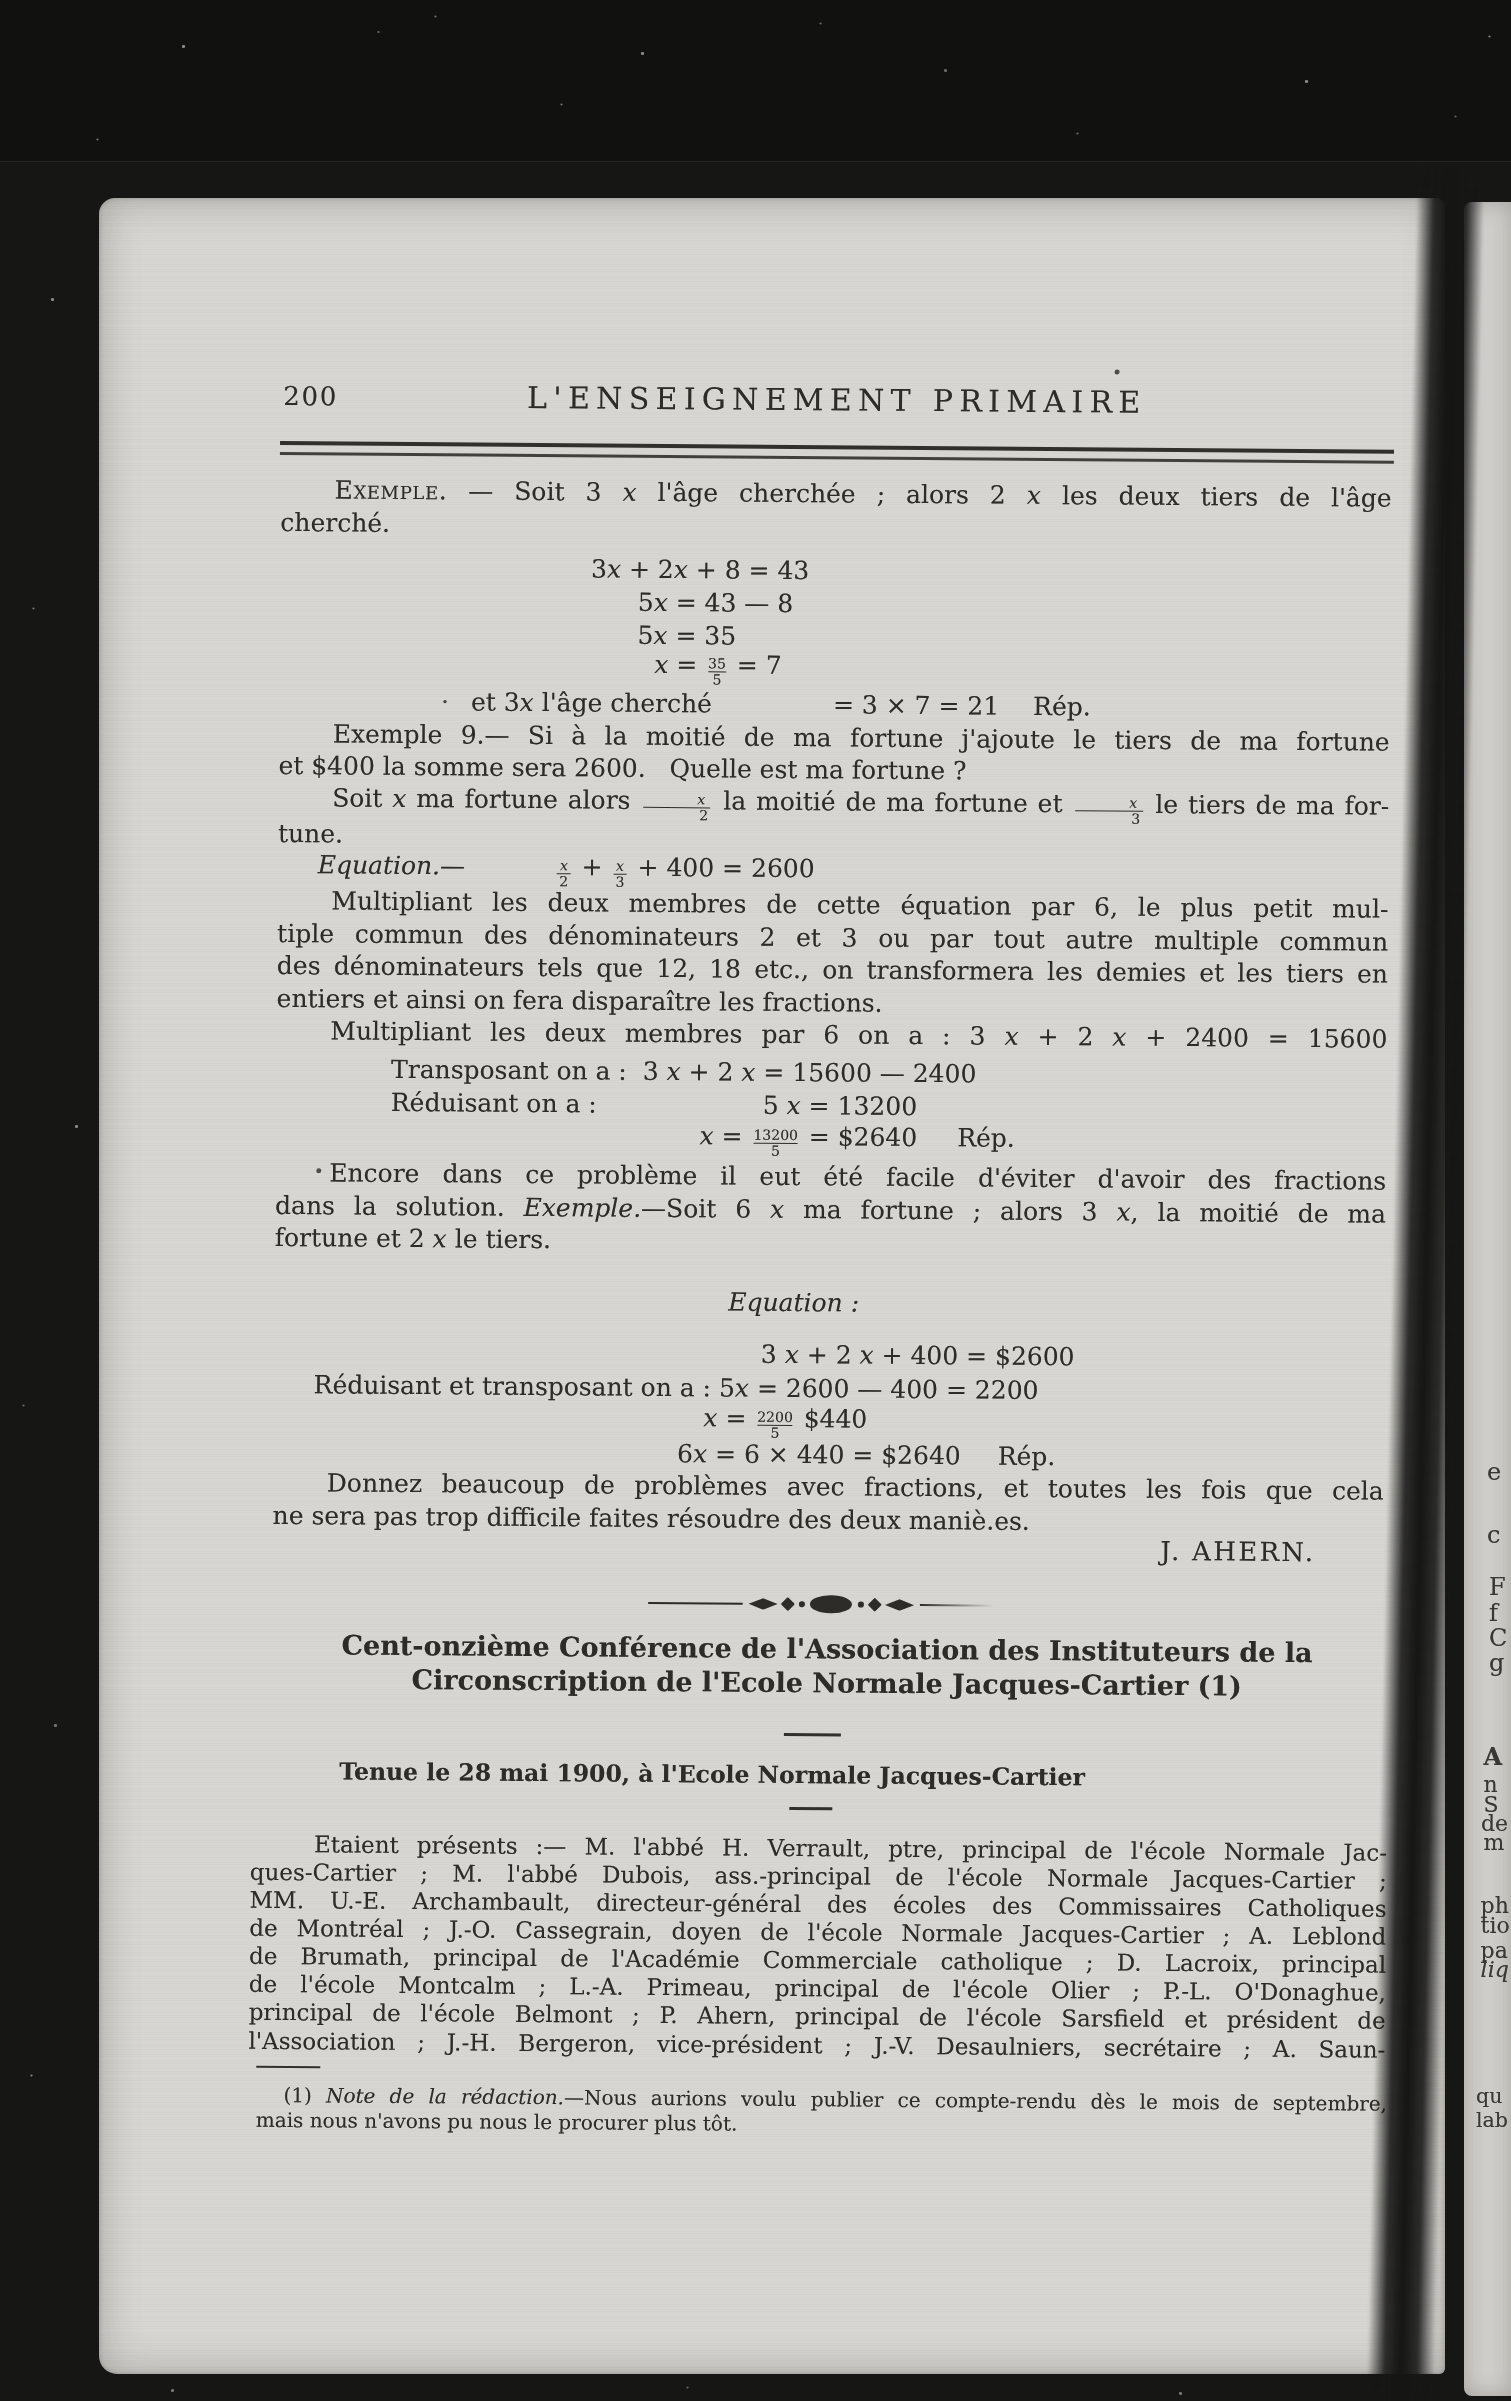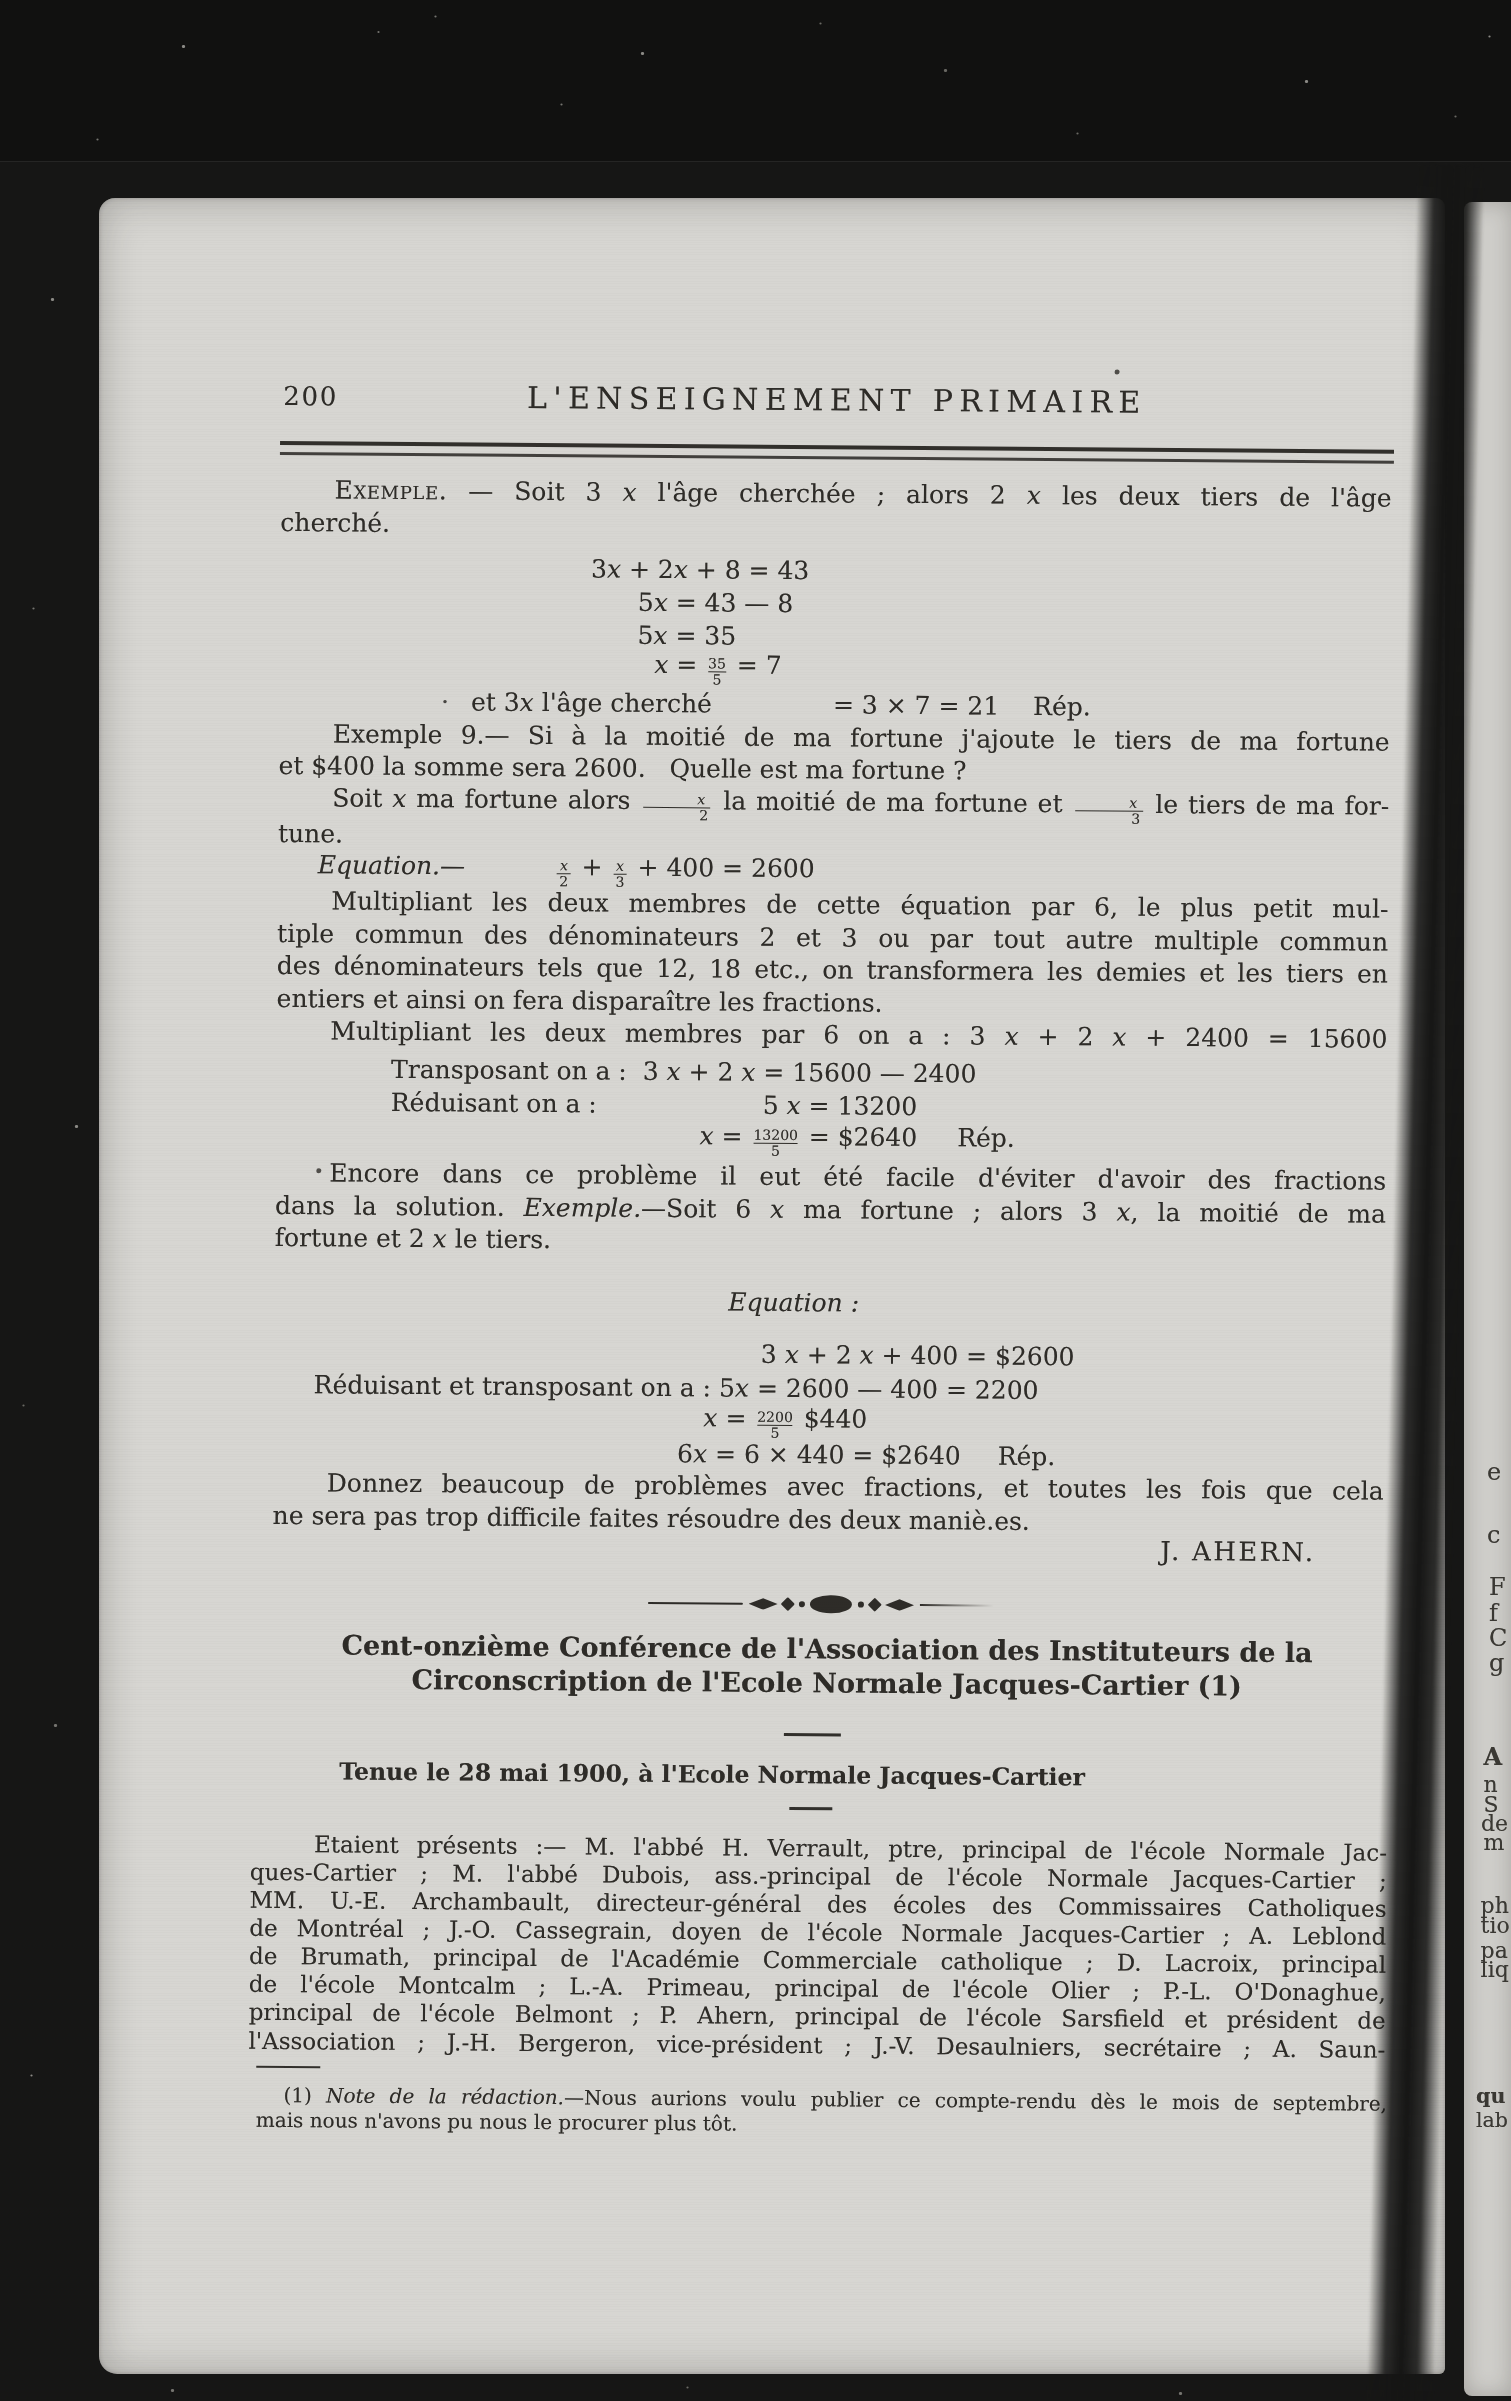--- a/index.html
+++ b/index.html
@@ -76,22 +76,22 @@
     <span class="frag" style="left:25px;top:1422px;">C</span>
     <span class="frag" style="left:25px;top:1447px;">g</span>
     <span class="frag" style="left:19.5px;top:1540px;font-weight:bold;">A</span>
     <span class="frag" style="left:19.5px;top:1570px;font-size:22px;">n</span>
     <span class="frag" style="left:19.5px;top:1590px;font-size:22px;">S</span>
     <span class="frag" style="left:17px;top:1609px;font-size:22px;">de</span>
     <span class="frag" style="left:19.5px;top:1628px;font-size:22px;">m</span>
     <span class="frag" style="left:16.6px;top:1691px;font-size:22px;">ph</span>
     <span class="frag" style="left:16.6px;top:1711px;font-size:22px;">tio</span>
     <span class="frag" style="left:16.6px;top:1736px;font-size:22px;">pa</span>
-    <span class="frag" style="left:16.6px;top:1755px;font-size:22px;">liq</span>
-    <span class="frag" style="left:12px;top:1882px;font-size:20.6px;font-weight:bold;">qu</span>
+    <span class="frag" style="left:16.6px;top:1755px;font-size:22px;font-style:italic;">liq</span>
+    <span class="frag" style="left:12px;top:1882px;font-size:20.6px;font-weight:normal;">qu</span>
     <span class="frag" style="left:12px;top:1906px;font-size:20.6px;">lab</span>
   </div>
 
   <div class="page">
     <div class="content">
 
       <div class="line pgnum" style="left:184px;top:182px;">200</div>
       <div class="line jtitle just" style="left:182px;top:179px;width:1111px;text-align:center;text-align-last:center;">L'ENSEIGNEMENT PRIMAIRE</div>
       <div class="straydot" style="left:1015px;top:165px;"></div>
       <div class="rule" style="left:181px;top:243px;width:1114px;height:4px;"></div>

